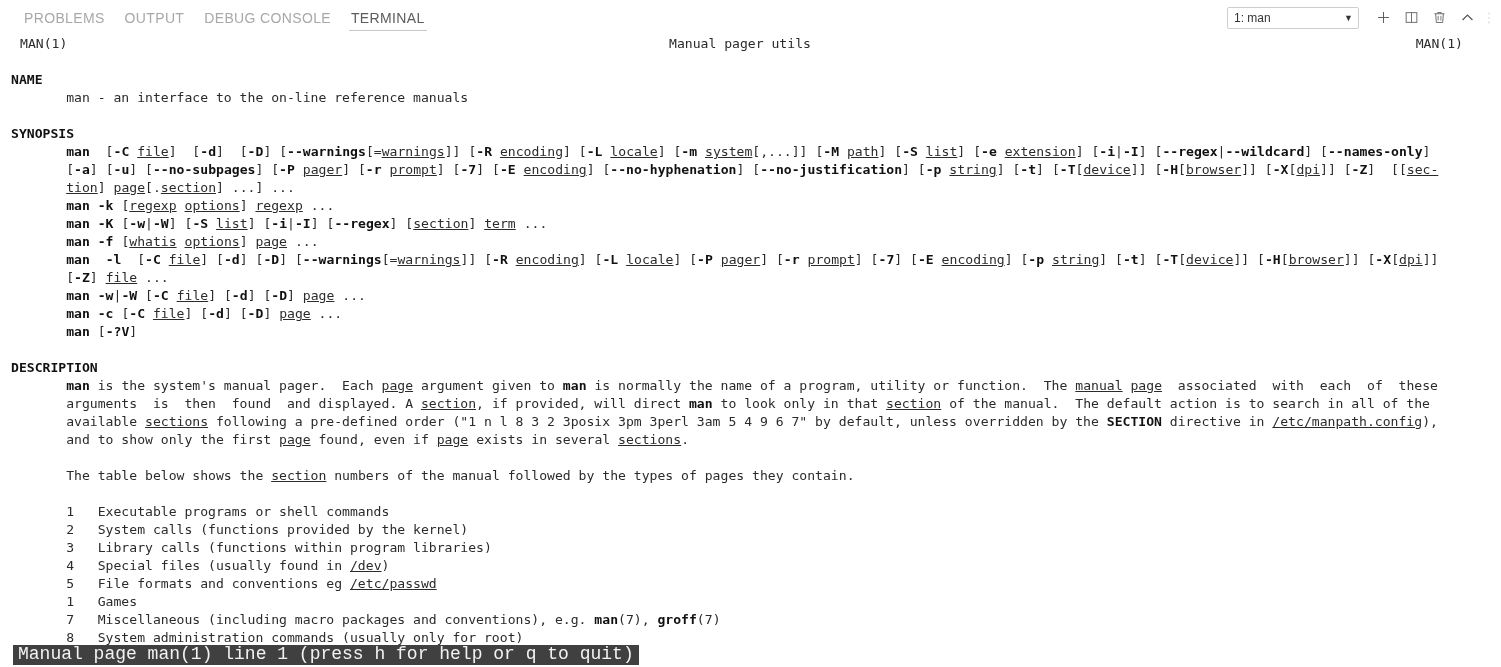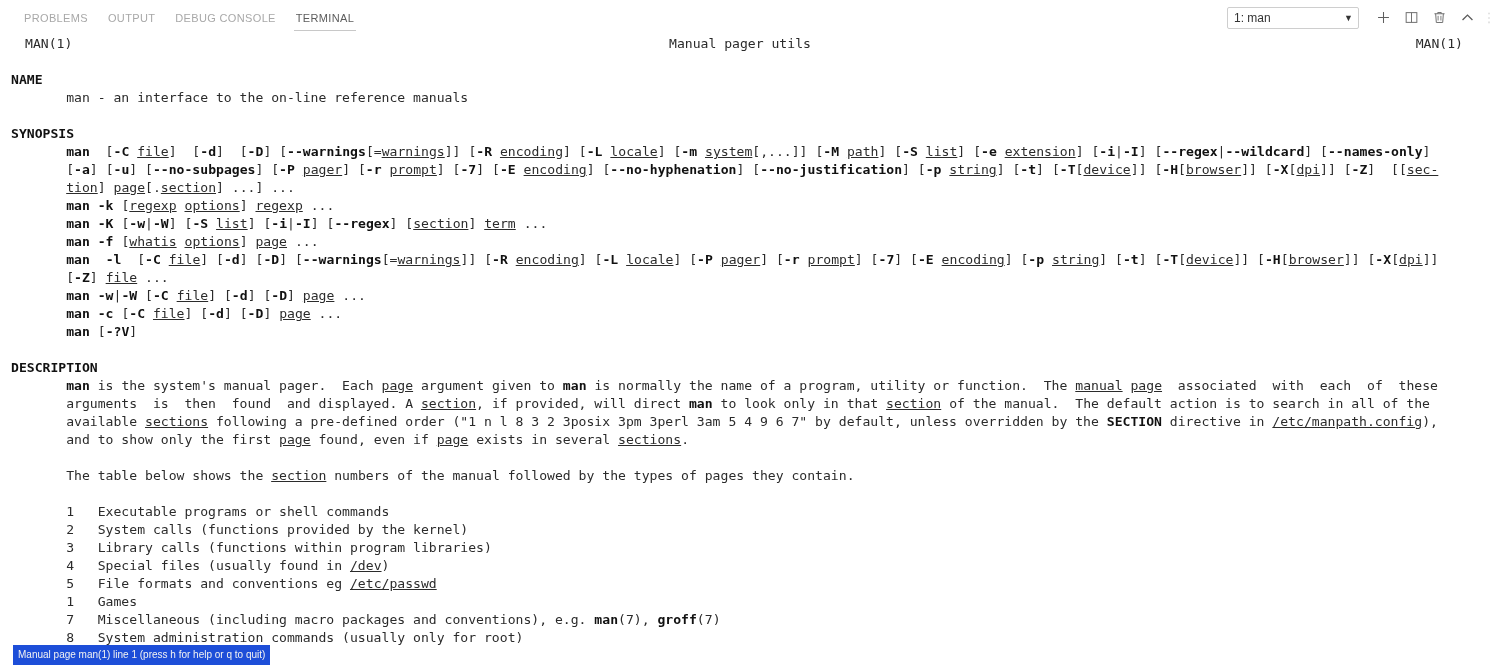--- a/index.html
+++ b/index.html
@@ -27,21 +27,21 @@
     display: flex;
     align-items: center;
     height: 35px;
   }
   .panel-tab {
     position: relative;
     height: 35px;
     display: flex;
     align-items: center;
     padding: 0 10px;
-    font-size: 11px;
+    font-size: 14px;
     letter-spacing: 0.35px;
     color: #a8a8a8;
     text-transform: uppercase;
     cursor: pointer;
     user-select: none;
     white-space: nowrap;
   }
   .panel-tab.active { color: #5c5c5c; }
   .panel-tab.active::after {
     content: "";
@@ -121,38 +121,38 @@
     letter-spacing: 0px;
   }
   .trow.blank { }
   b { font-weight: 700; color: #111; }
   u { text-decoration: underline; text-underline-offset: 1px; }
 
   .hdrline {
     position: relative;
     height: 18px;
     white-space: pre;
-    padding-left: 25px;
+    padding-left: 20px;
   }
   .hdrline .mid {
     position: absolute; left: 669px; top: 0;
   }
   .hdrline .right {
     position: absolute; right: 38px; top: 0;
   }
 
   
   #less-status {
     position: absolute;
     left: 13px;
     bottom: 2px;
-    background: #1d4ed8;
+    background: #404040;
     color: #f2f2f2;
-    font-family: Liberation Sans, sans-serif;
-    font-size: 10px;
+    font-family: Liberation Mono, monospace;
+    font-size: 18px;
     line-height: 17px;
     padding: 1px 5px 2px 5px;
     white-space: pre;
   }
 
   
   #term-scrollbar {
     position: absolute;
     right: 0; top: 0;
     width: 10px; height: 100%;

